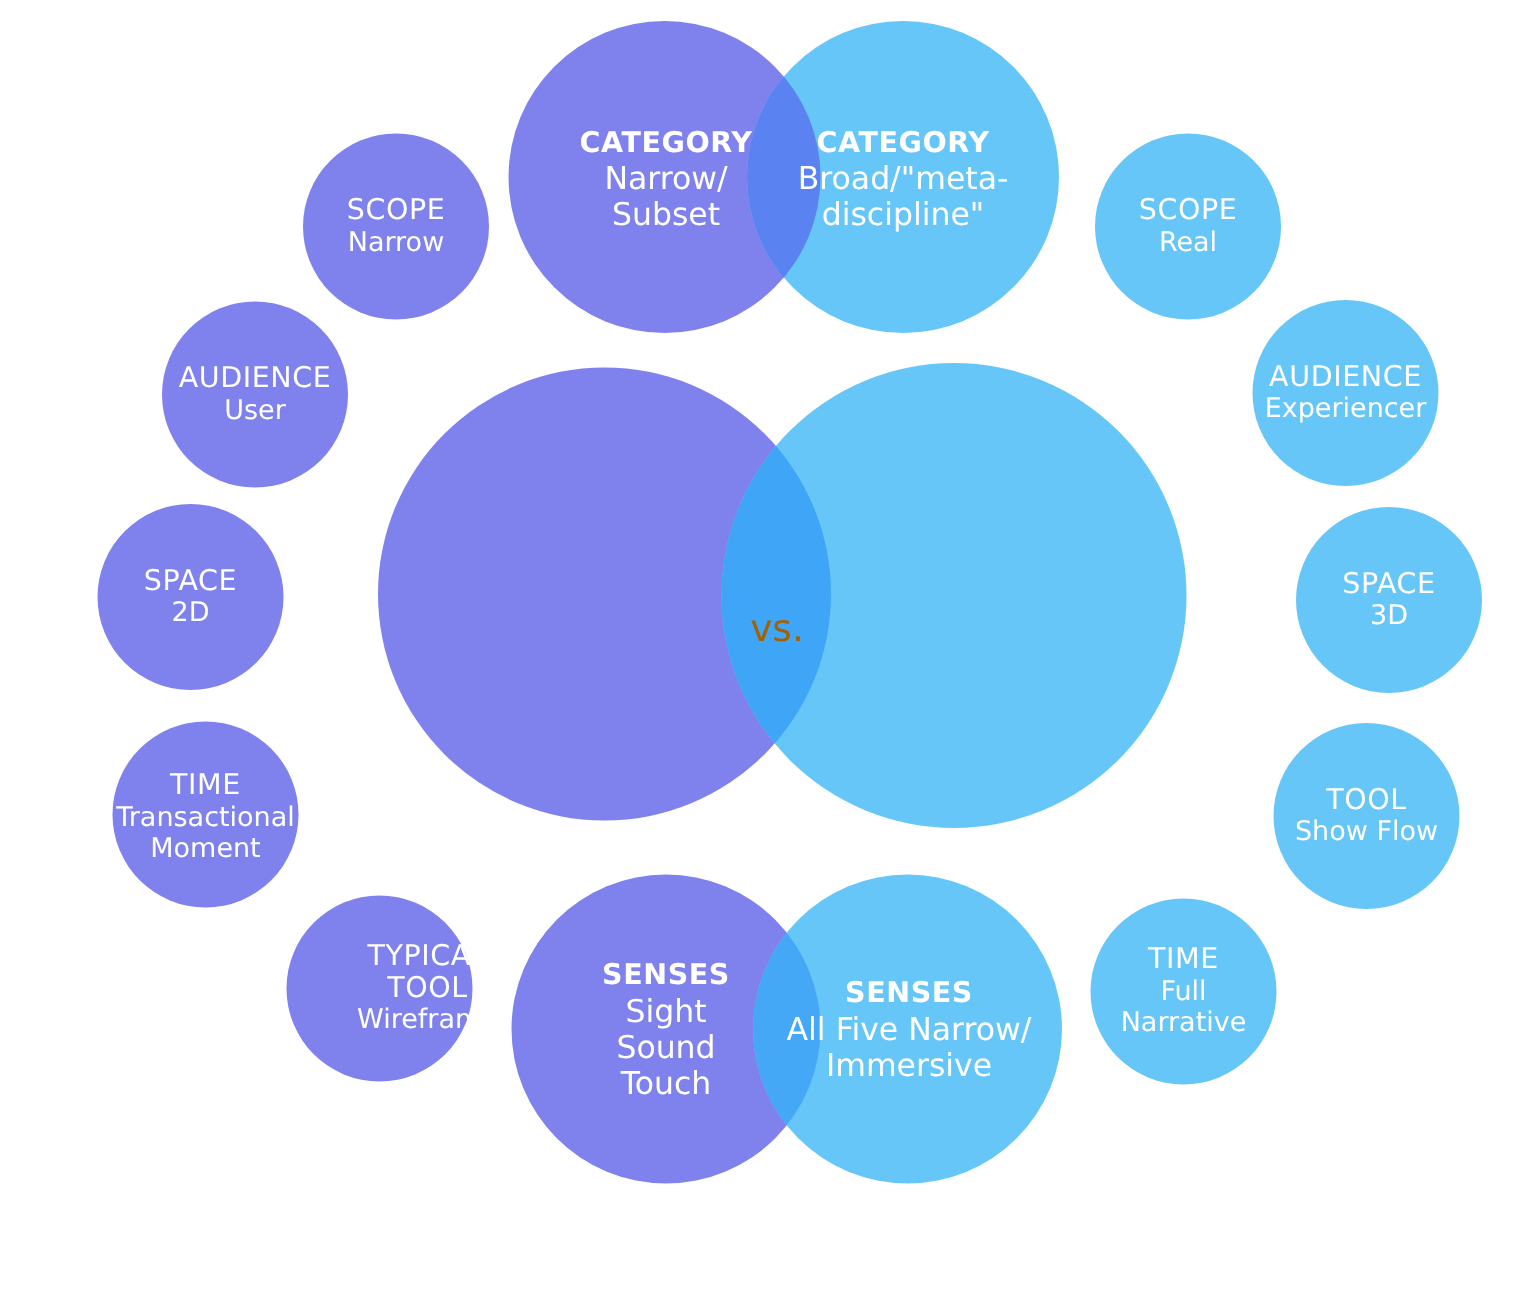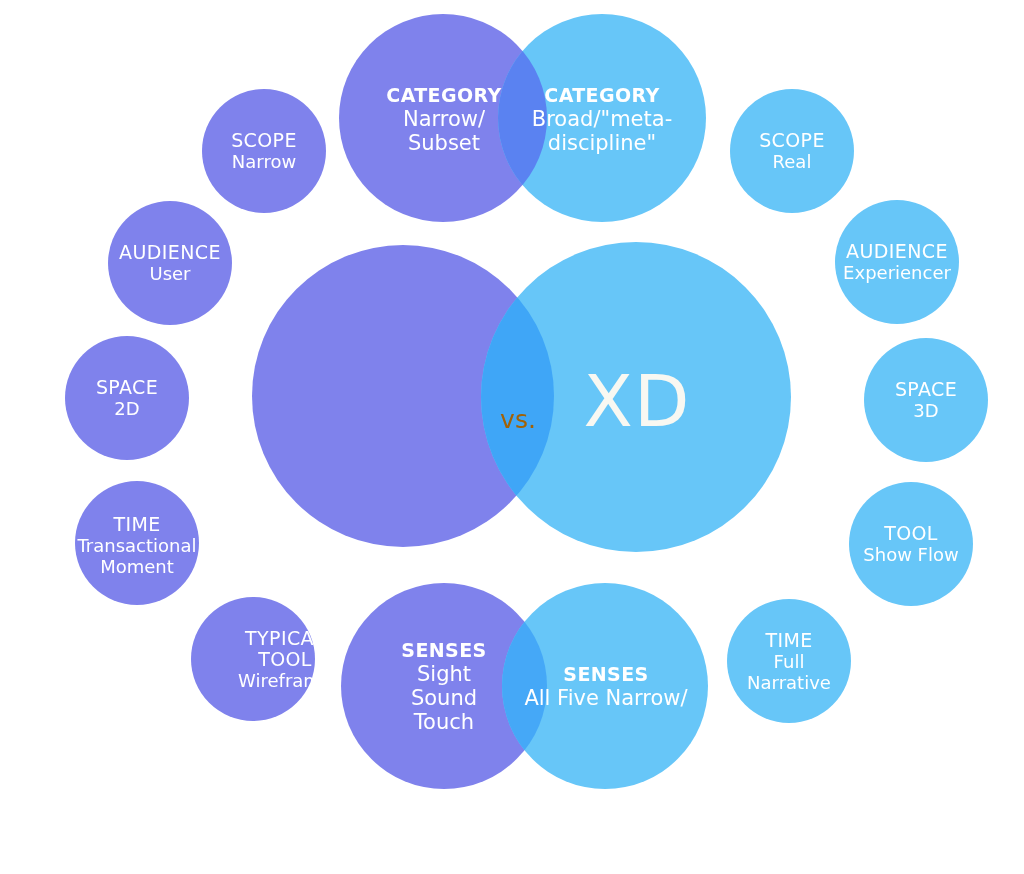--- a/index.html
+++ b/index.html
@@ -63,21 +63,20 @@
     <circle cx="253" cy="659" r="62" fill="#7F82EC"></circle>
 
     <circle cx="792" cy="151" r="62" fill="#67C6F8"></circle>
     <circle cx="897" cy="262" r="62" fill="#67C6F8"></circle>
     <circle cx="926" cy="400" r="62" fill="#67C6F8"></circle>
     <circle cx="911" cy="544" r="62" fill="#67C6F8"></circle>
     <circle cx="789" cy="661" r="62" fill="#67C6F8"></circle>
   </svg>
 
   <div class="txt vs" style="left:518px; top:419px;">vs.</div>
-  <div class="txt big" style="left:637px; top:401px;">XD</div>
 
   <div class="txt pair" style="left:444px; top:119px;">
     <div class="b">CATEGORY</div>
     <div>Narrow/</div>
     <div>Subset</div>
   </div>
   <div class="txt pair" style="left:602px; top:119px;">
     <div class="b">CATEGORY</div>
     <div>Broad/"meta-</div>
     <div>discipline"</div>
@@ -85,20 +84,21 @@
 
   <div class="txt pair" style="left:444px; top:686px;">
     <div class="b">SENSES</div>
     <div>Sight</div>
     <div>Sound</div>
     <div>Touch</div>
   </div>
   <div class="txt pair" style="left:606px; top:686px;">
     <div class="b">SENSES</div>
     <div>All Five Narrow/</div>
+    <div>Immersive</div>
   </div>
 
   <div class="txt sat" style="left:264px; top:151px;">
     <div class="b">SCOPE</div>
     <div>Narrow</div>
   </div>
   <div class="txt sat" style="left:170px; top:263px;">
     <div class="b">AUDIENCE</div>
     <div>User</div>
   </div>

